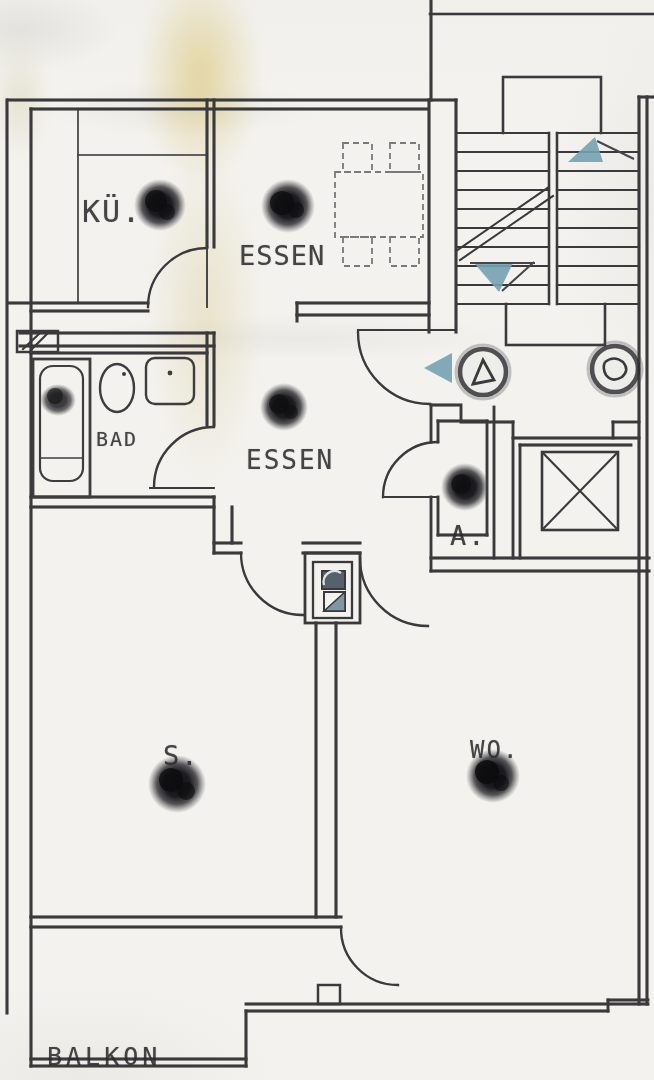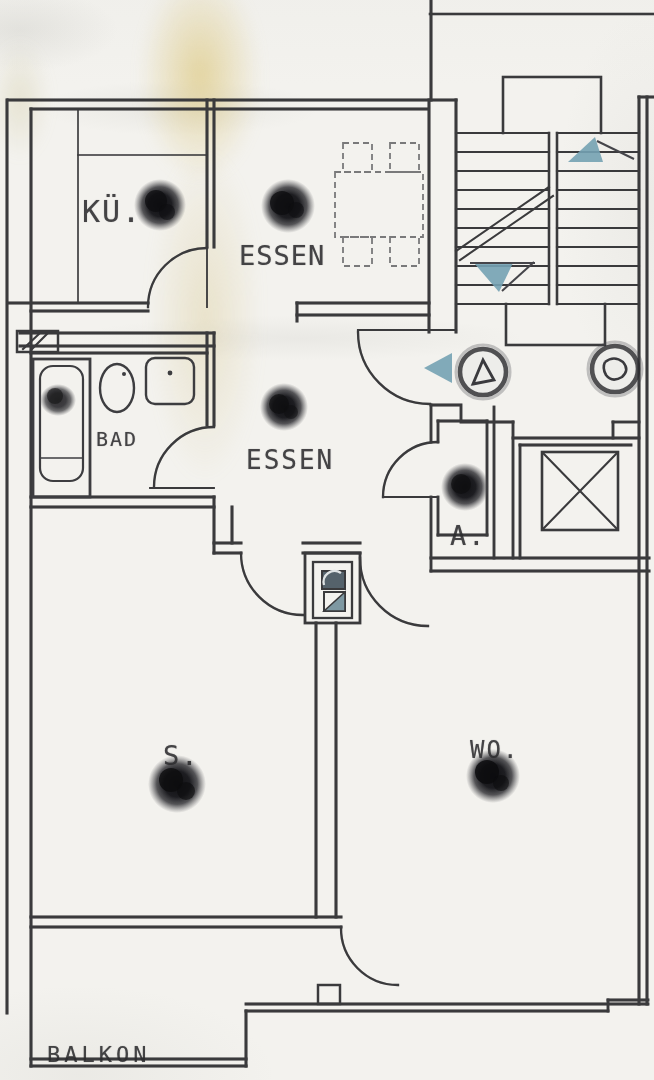--- a/index.html
+++ b/index.html
@@ -301,13 +301,13 @@
   </g>
 </svg>
 
 <div class="lbl" style="left:82px;top:186px;font-size:30px;">KÜ.</div>
 <div class="lbl" style="left:239px;top:231px;font-size:27px;letter-spacing:1px;">ESSEN</div>
 <div class="lbl" style="left:96px;top:418px;font-size:20px;">BAD</div>
 <div class="lbl" style="left:246px;top:436px;font-size:26px;">ESSEN</div>
 <div class="lbl" style="left:450px;top:511px;font-size:27px;">A.</div>
 <div class="lbl" style="left:163px;top:731px;font-size:27px;">S.</div>
 <div class="lbl" style="left:470px;top:727px;font-size:24px;">WO.</div>
-<div class="lbl" style="left:47px;top:1033px;font-size:22px;letter-spacing:4px;">BALKON</div>
+<div class="lbl" style="left:47px;top:1033px;font-size:25px;letter-spacing:4px;">BALKON</div>
 
 </body></html>

